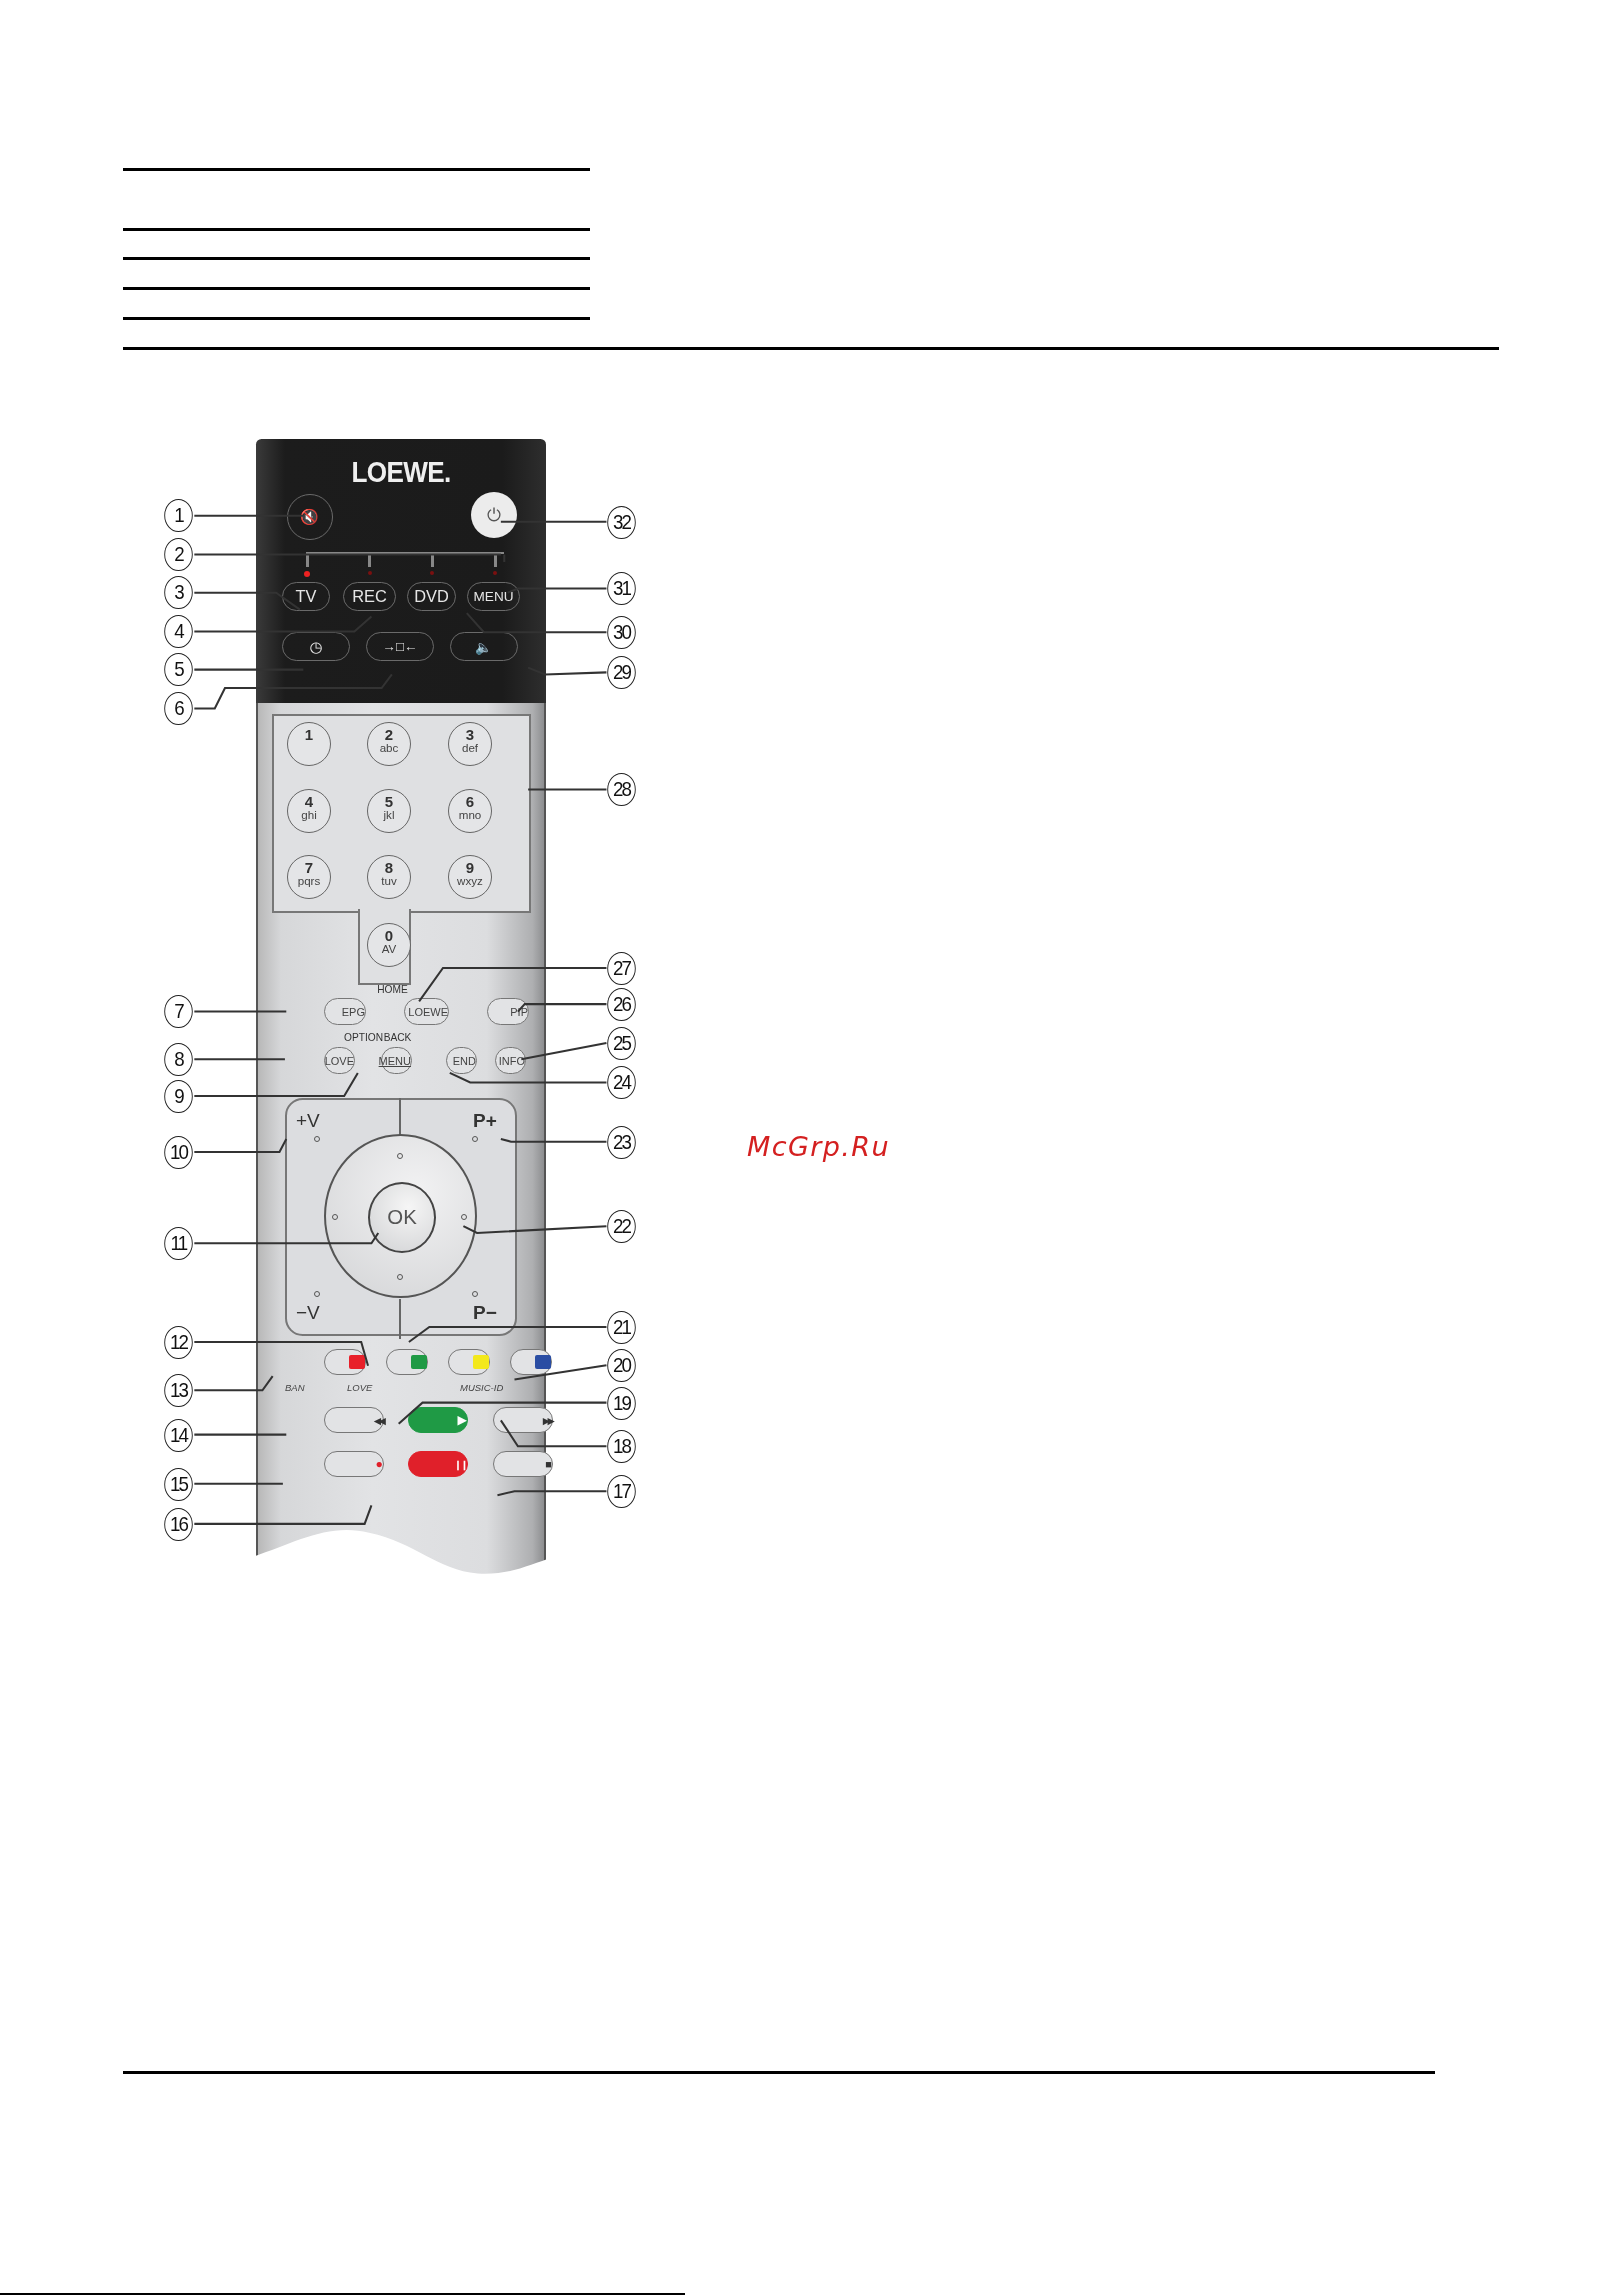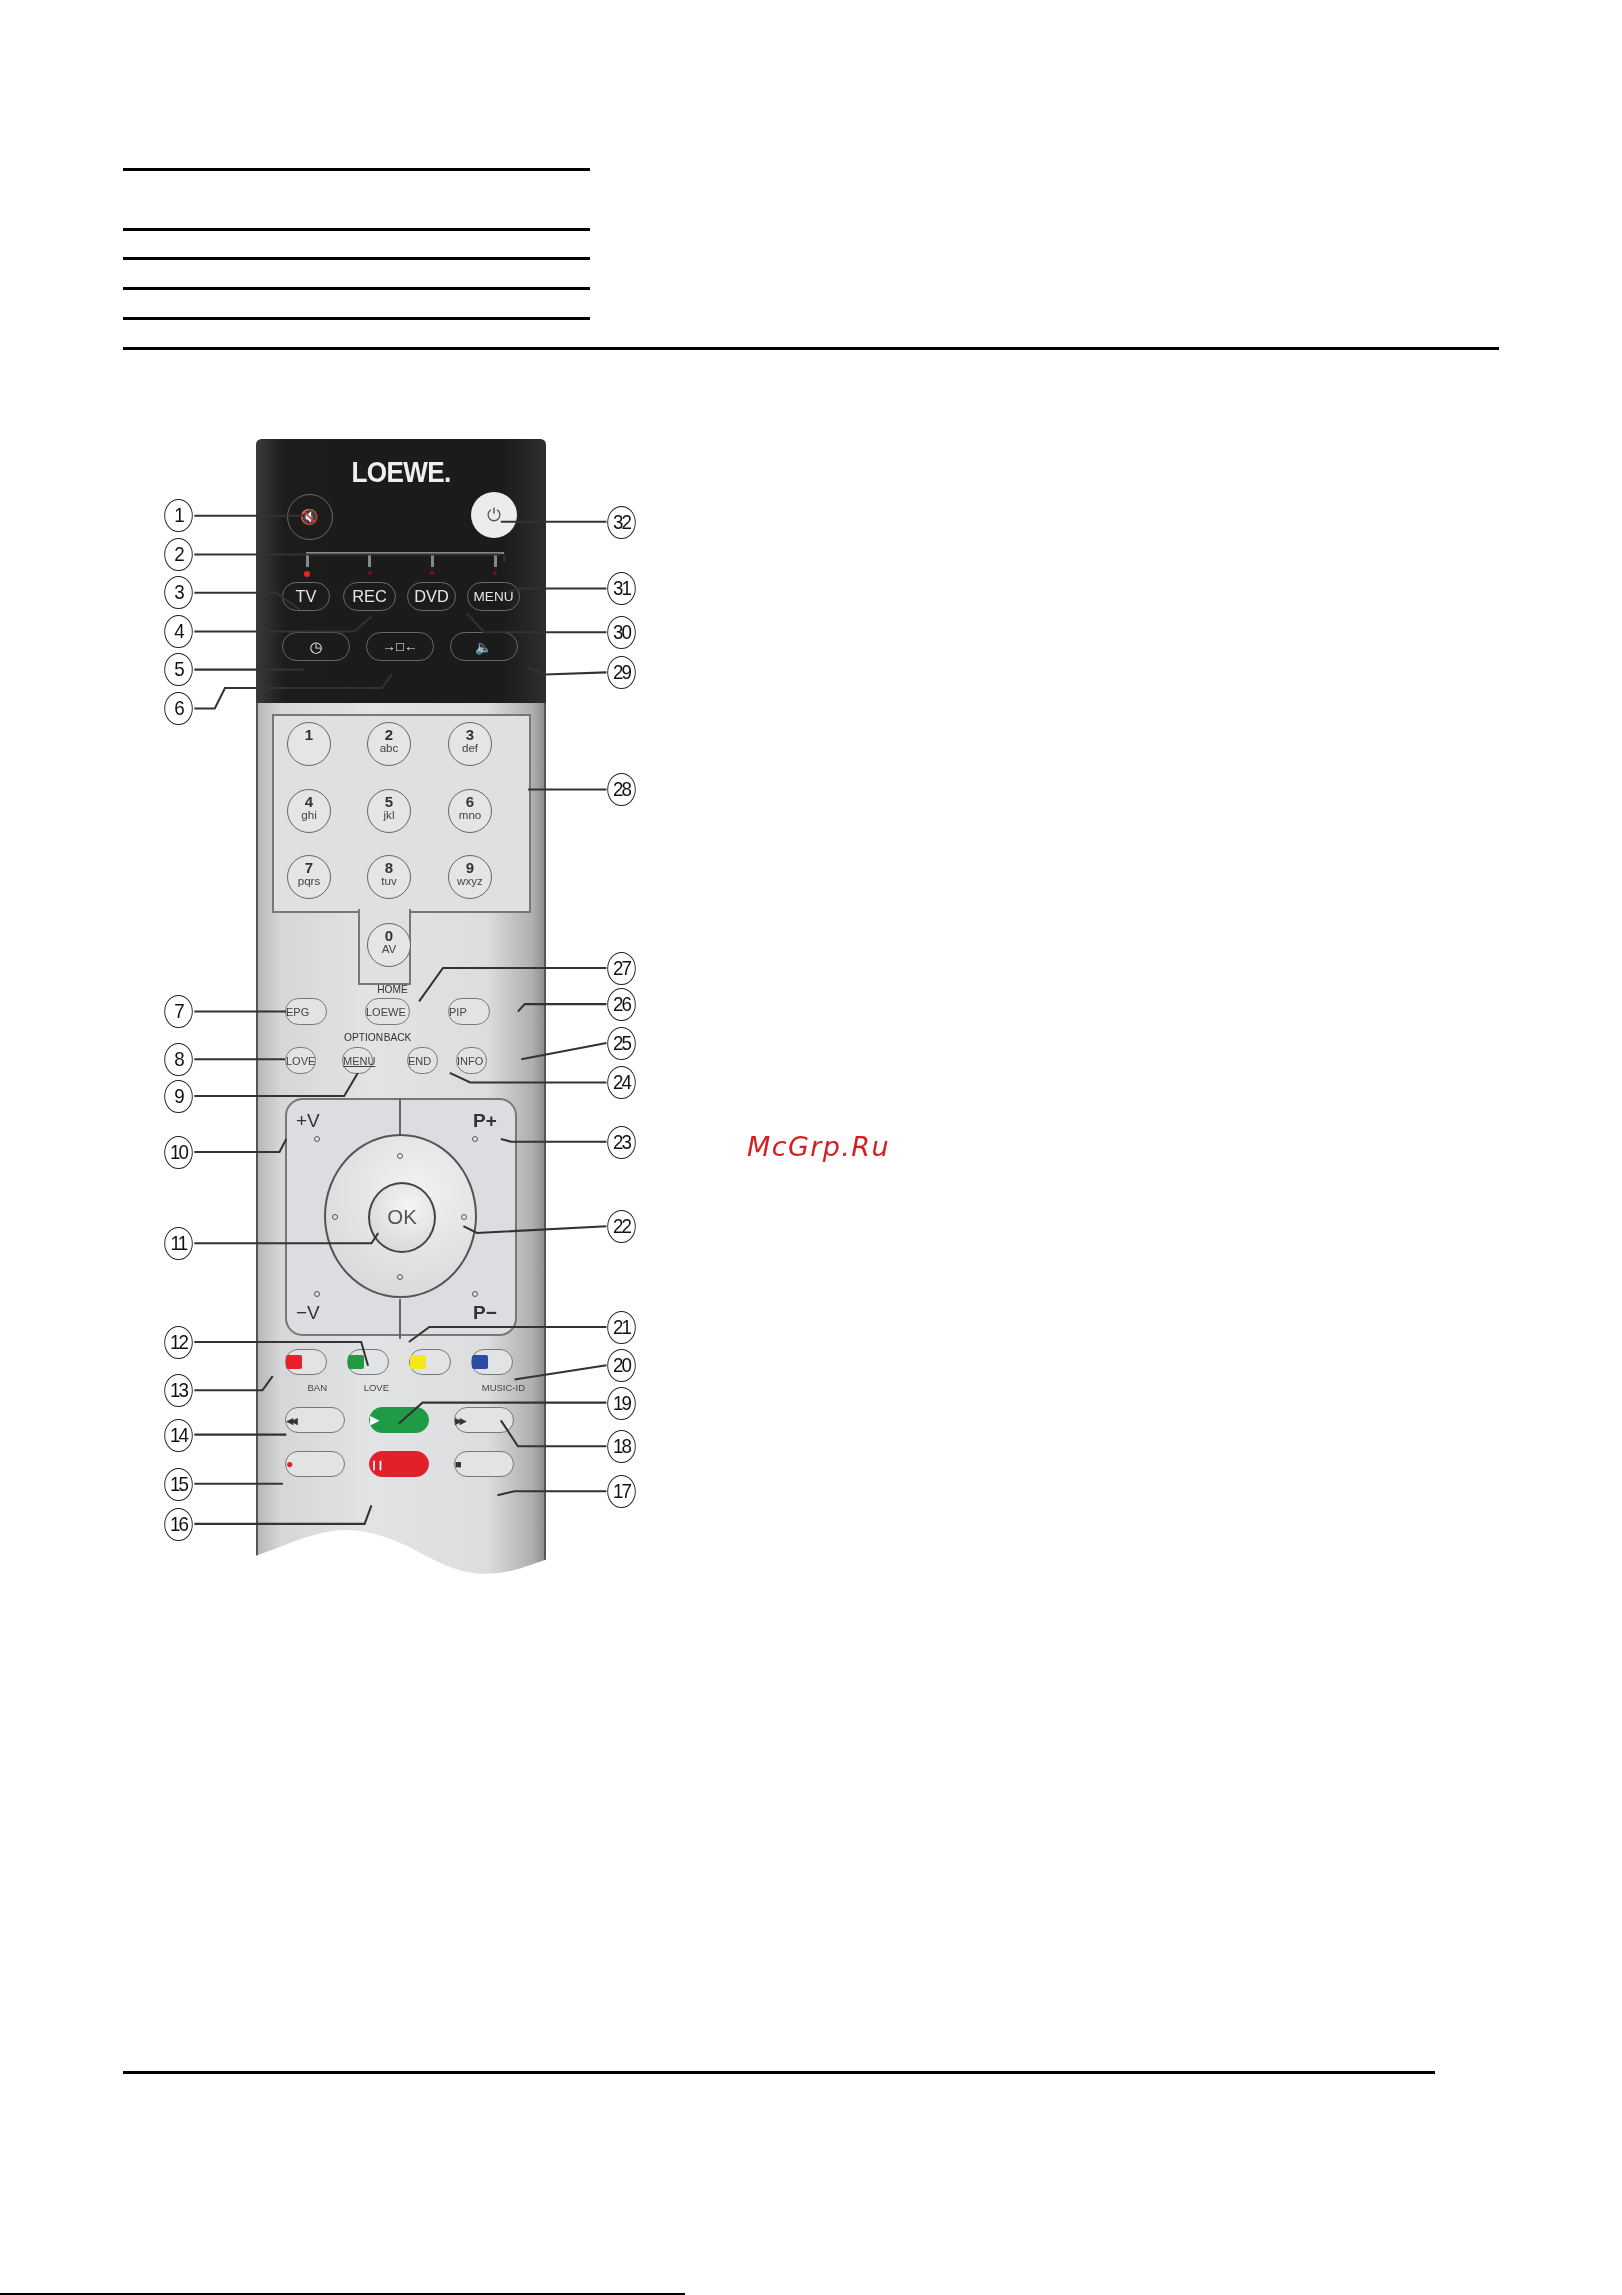--- a/index.html
+++ b/index.html
@@ -19,29 +19,29 @@
   .round{border-radius:50%;}
   .power{position:absolute;background:#ececec;border-radius:50%;display:flex;align-items:center;justify-content:center;color:#555;font-size:17.7px;}
   .led{position:absolute;width:4.1px;height:4.1px;border-radius:50%;background:#7a1010;}
   .led.on{background:#e22;width:6.1px;height:6.1px;}
   .ledline{position:absolute;width:2.7px;background:#888;}
   
   .keypad{position:absolute;border:2px solid #777;background:#dfe0e2;box-sizing:border-box;}
   .key{position:absolute;width:44px;height:44px;border:1.4px solid #666;border-radius:50%;box-sizing:border-box;text-align:center;background:#e4e5e7;}
   .key .n{display:block;font-weight:bold;font-size:15px;color:#333;margin-top:4.1px;line-height:15px;}
   .key .l{display:block;font-size:11.6px;color:#444;line-height:12.3px;}
-  .lbtn{position:absolute;border:1.4px solid #777;border-radius:20.4px;color:#444;font-size:11px;display:flex;align-items:center;justify-content:flex-start;box-sizing:border-box;background:#e2e3e5;}
+  .lbtn{position:absolute;border:1.4px solid #777;border-radius:20.4px;color:#444;font-size:11px;display:flex;align-items:center;justify-content:flex-end;box-sizing:border-box;background:#e2e3e5;margin-left:39px;}
   .toplabel{position:absolute;font-size:10.2px;color:#333;text-align:center;}
   .navbox{position:absolute;border:2px solid #777;border-radius:17.7px;box-sizing:border-box;background:#dcdde0;}
   .navring{position:absolute;border:2px solid #555;border-radius:50%;box-sizing:border-box;background:radial-gradient(circle at 60% 35%,#f2f2f3,#d2d3d5);}
   .okbtn{position:absolute;border:2.7px solid #444;border-radius:50%;box-sizing:border-box;background:radial-gradient(circle at 60% 35%,#f6f6f6,#d0d1d3);display:flex;align-items:center;justify-content:center;font-size:20.4px;color:#555;}
   .dot{position:absolute;width:6.1px;height:6.1px;border:1.4px solid #555;border-radius:50%;box-sizing:border-box;}
   .navlbl{position:absolute;font-size:19px;color:#333;font-weight:bold;}
   .swatch{width:16.4px;height:13.6px;border-radius:2px;}
-  .smalllbl{position:absolute;font-size:9.5px;color:#444;text-align:right;}
+  .smalllbl{position:absolute;font-size:9.5px;color:#444;text-align:left;font-style:italic;}
   
   .callout{position:absolute;width:31px;height:33px;border:1.4px solid #222;border-radius:50%;box-sizing:border-box;background:#fff;display:flex;align-items:center;justify-content:center;font-size:20.4px;color:#111;letter-spacing:-2px;transform:scaleX(0.92);}
   svg.leaders{position:absolute;left:0;top:0;width:1623px;height:2295px;pointer-events:none;}
   .watermark{position:absolute;left:747px;top:1131px;font-family:"DejaVu Sans",sans-serif;font-style:italic;font-size:27px;color:#d42020;letter-spacing:1.4px;}
 </style>
 </head>
 <body>
 
 <div class="rule" style="left:123px;top:168px;width:467px;"></div>
 <div class="rule" style="left:123px;top:228px;width:467px;"></div>

